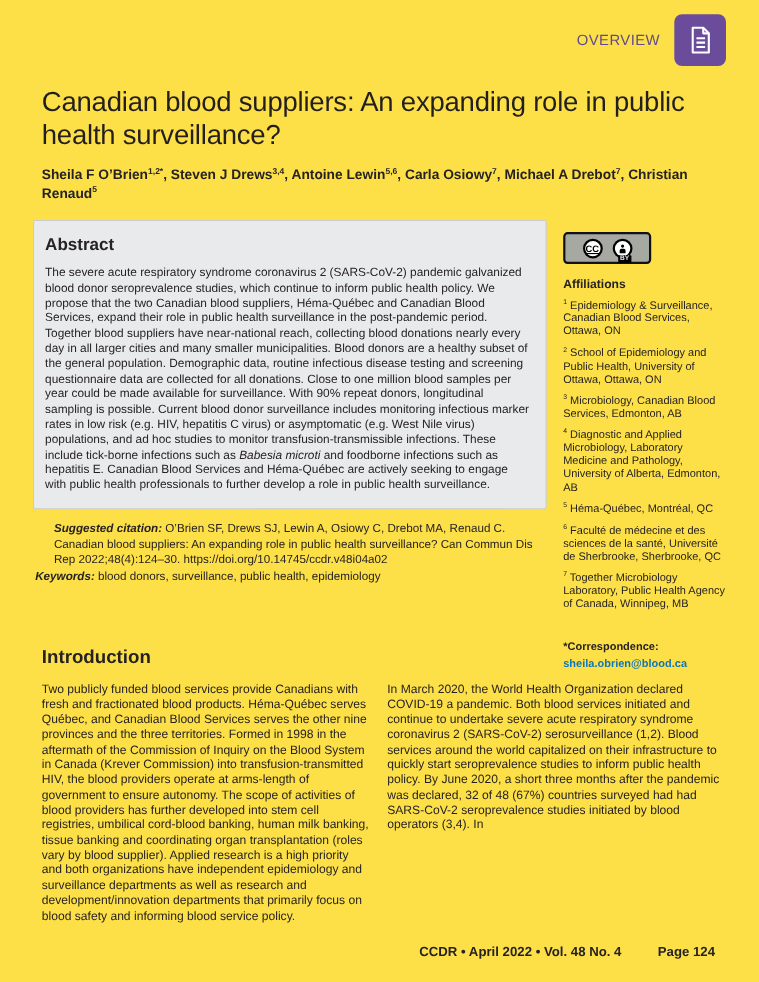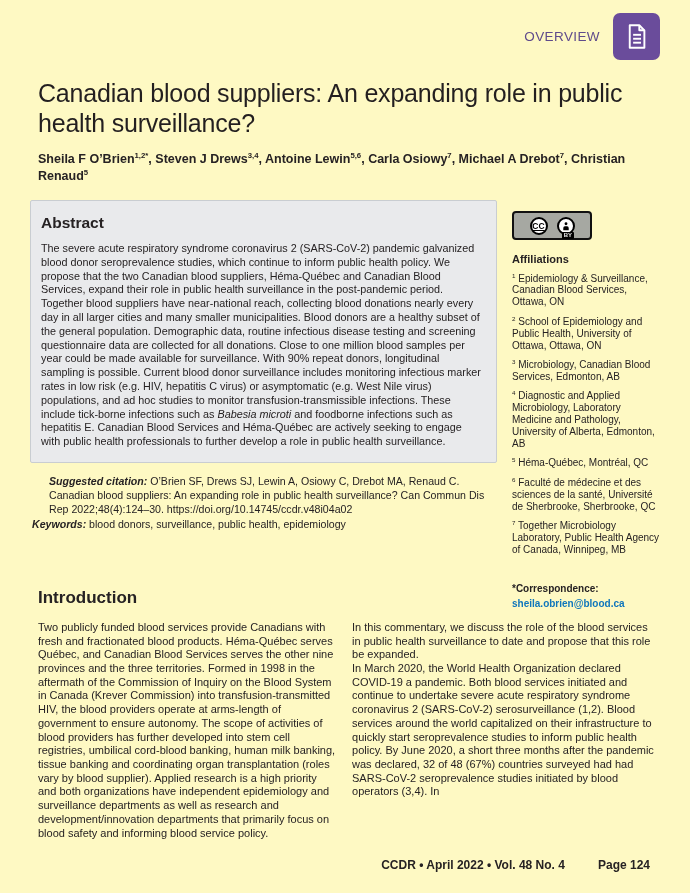--- a/index.html
+++ b/index.html
@@ -6,21 +6,21 @@
     --ink:#262223;
     --purple:#6A4C9B;
     --purple-text:#5F4B8B;
     --link:#0F76BC;
     --abstract-bg:#E9EAEC;
     --abstract-border:#C9CDD1;
   }
   *{margin:0;padding:0;box-sizing:border-box;}
   html,body{background:#fff;}
   body{font-family:"Liberation Sans", sans-serif;color:var(--ink);}
-  .page{position:relative;width:690px;height:893px;background:#fef9c3;overflow:hidden;}
+  .page{position:relative;width:690px;height:893px;background:#fde047;overflow:hidden;}
 
   
   .header{display:flex;justify-content:flex-end;align-items:center;gap:13px;padding:13px 30px 0 0;}
   .category{color:var(--purple-text);font-size:13.5px;letter-spacing:.4px;font-weight:400;}
   .doc-badge{width:47px;height:47px;background:var(--purple);border-radius:7px;display:flex;align-items:center;justify-content:center;}
 
   
   .title{margin:18px 40px 0 38px;max-width:612px;font-size:25px;line-height:30px;font-weight:500;letter-spacing:-.2px;color:#231F20;}
   .authors{margin:13px 60px 0 38px;font-size:12.5px;font-weight:bold;line-height:17px;}
   sup{font-size:.62em;line-height:0;vertical-align:super;}
@@ -127,21 +127,20 @@
       <p class="corr-label">*Correspondence:</p>
       <a class="corr-email">sheila.obrien@blood.ca</a>
     </aside>
   </div>
 
   <h2 class="section-heading">Introduction</h2>
 
   <div class="columns">
     <p class="col">Two publicly funded blood services provide Canadians with fresh and fractionated blood products. Héma-Québec serves Québec, and Canadian Blood Services serves the other nine provinces and the three territories. Formed in 1998 in the aftermath of the Commission of Inquiry on the Blood System in Canada (Krever Commission) into transfusion-transmitted HIV, the blood providers operate at arms-length of government to ensure autonomy. The scope of activities of blood providers has further developed into stem cell registries, umbilical cord-blood banking, human milk banking, tissue banking and coordinating organ transplantation (roles vary by blood supplier). Applied research is a high priority and both organizations have independent epidemiology and surveillance departments as well as research and development/innovation departments that primarily focus on blood safety and informing blood service policy.</p>
     <div class="col">
-      <p>In this commentary, we discuss the role of the blood services in public health surveillance to date and propose that this role be expanded.</p>
       <p>In March 2020, the World Health Organization declared COVID-19 a pandemic. Both blood services initiated and continue to undertake severe acute respiratory syndrome coronavirus 2 (SARS-CoV-2) serosurveillance (1,2). Blood services around the world capitalized on their infrastructure to quickly start seroprevalence studies to inform public health policy. By June 2020, a short three months after the pandemic was declared, 32 of 48 (67%) countries surveyed had had SARS-CoV-2 seroprevalence studies initiated by blood operators (3,4). In</p>
     </div>
   </div>
 
   <div class="footer">
     <span>CCDR • April 2022 • Vol. 48 No. 4</span>
     <span>Page 124</span>
   </div>
 
 </div>

